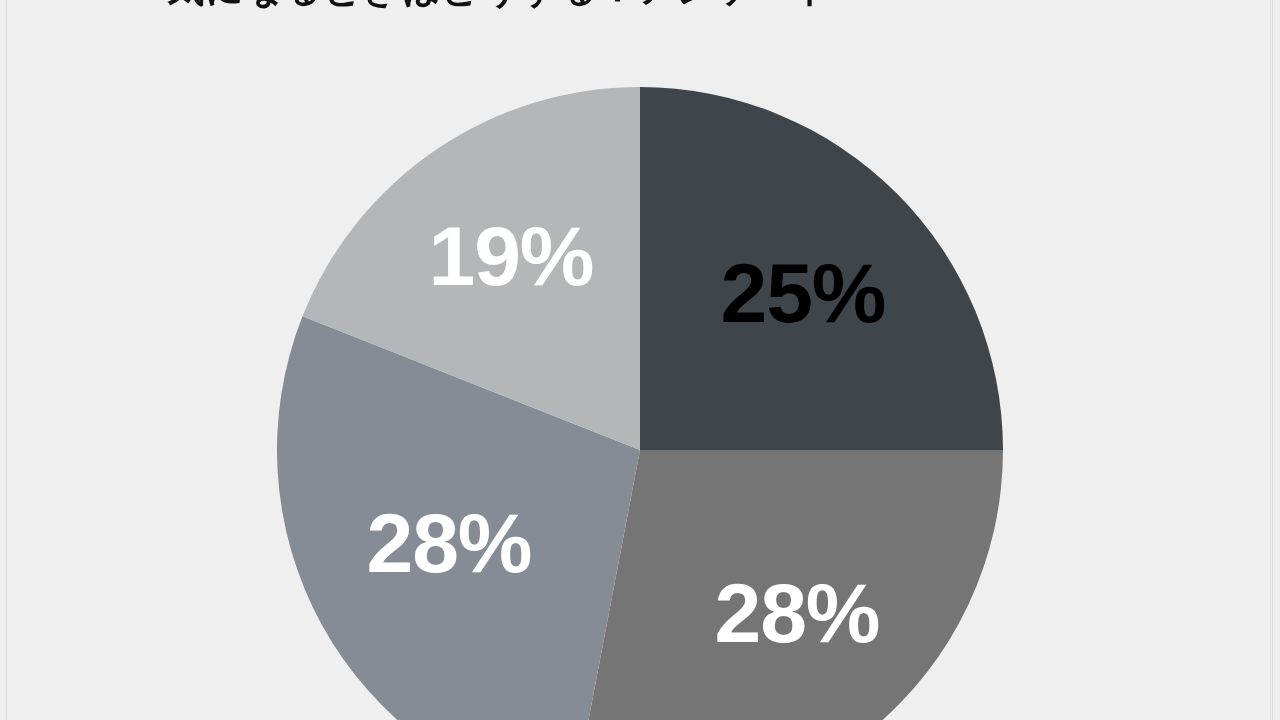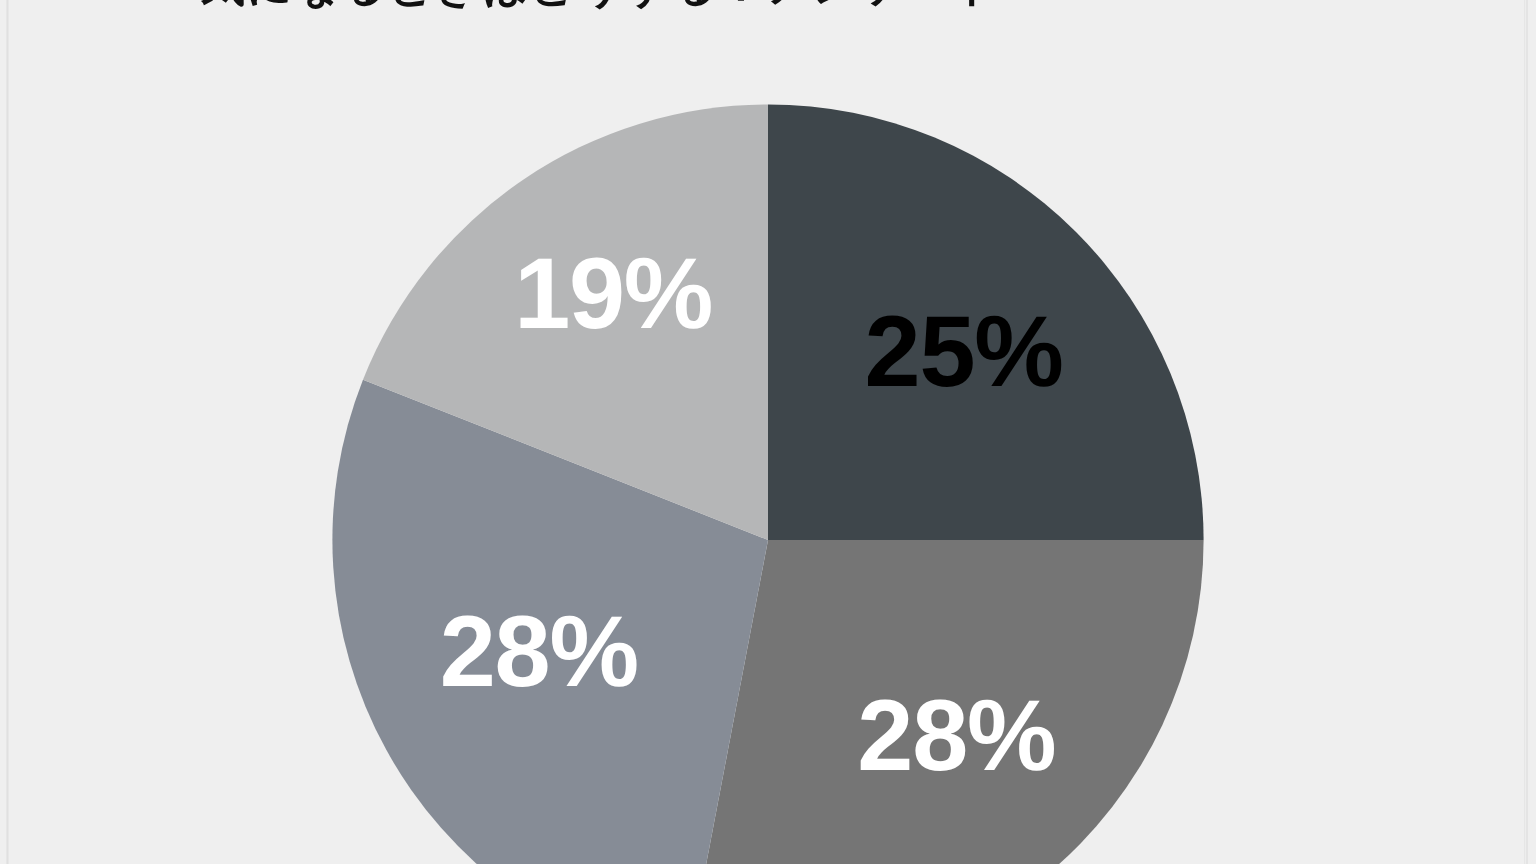--- a/index.html
+++ b/index.html
@@ -110,17 +110,17 @@
           <path d="M 640 450 L 640.00 87.00 A 363 363 0 0 1 1003.00 450.00 Z" fill="#3E464B"></path>
           <path d="M 640 450 L 1003.00 450.00 A 363 363 0 0 1 571.98 806.57 Z" fill="#757575"></path>
           <path d="M 640 450 L 571.98 806.57 A 363 363 0 0 1 302.49 316.37 Z" fill="#868C96"></path>
           <path d="M 640 450 L 302.49 316.37 A 363 363 0 0 1 640.00 87.00 Z" fill="#B5B6B7"></path>
         </g>
     </svg>
     <div id="pie-labels">
         <div class="slice-label" style="left: 803px; top: 293px; color: #000000;">25%</div>
         <div class="slice-label" style="left: 797px; top: 613px; color: rgb(255, 255, 255);">28%</div>
         <div class="slice-label" style="left: 449px; top: 543px; color: rgb(255, 255, 255);">28%</div>
-        <div class="slice-label" style="left: 511px; top: 244px; color: rgb(255, 255, 255);">19%</div>
+        <div class="slice-label" style="left: 511px; top: 256px; color: rgb(255, 255, 255);">19%</div>
       </div>
   </div>
 
 </div>
 
 </body></html>

